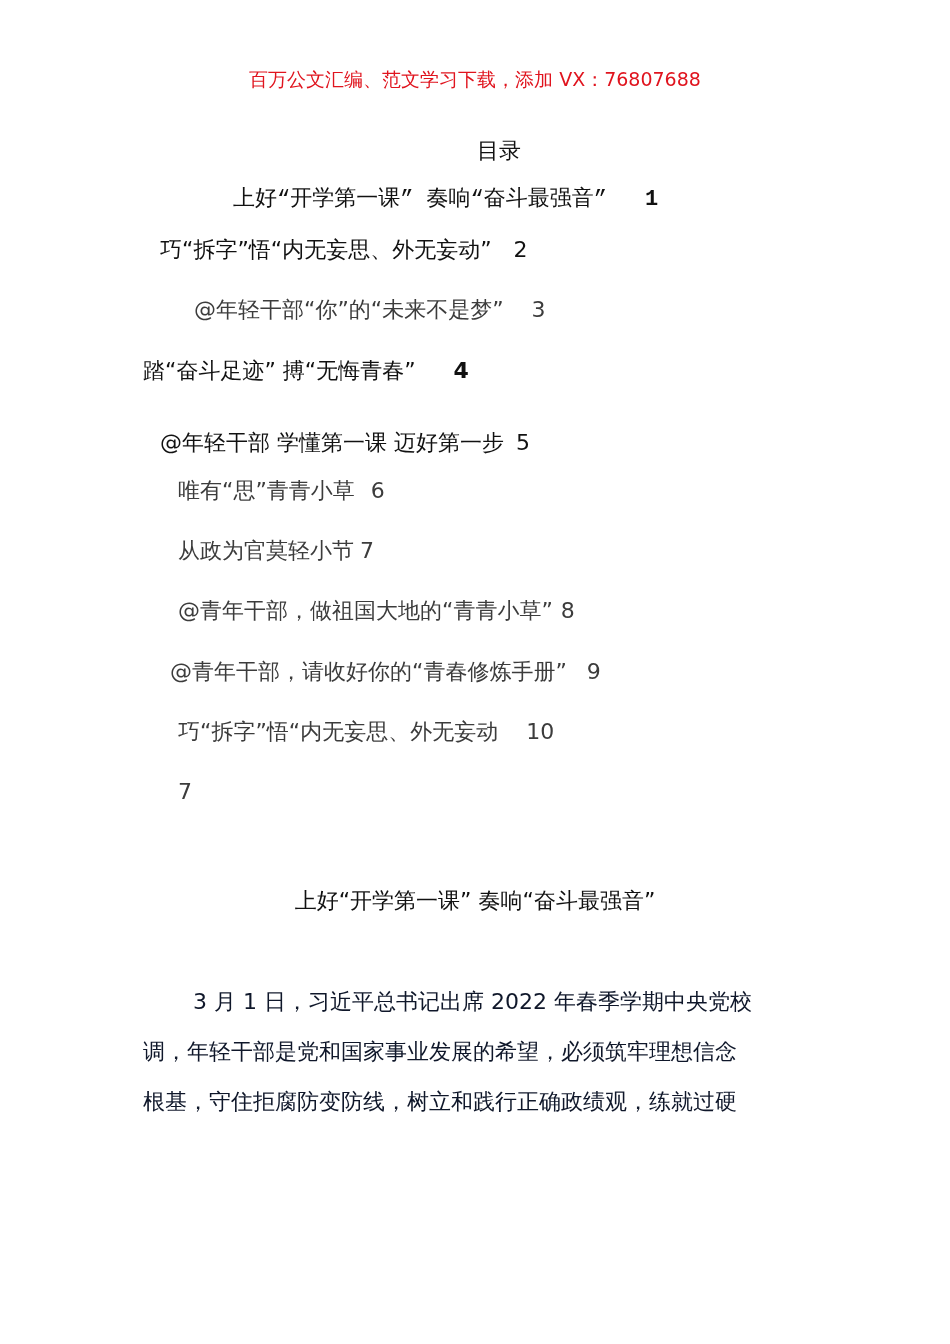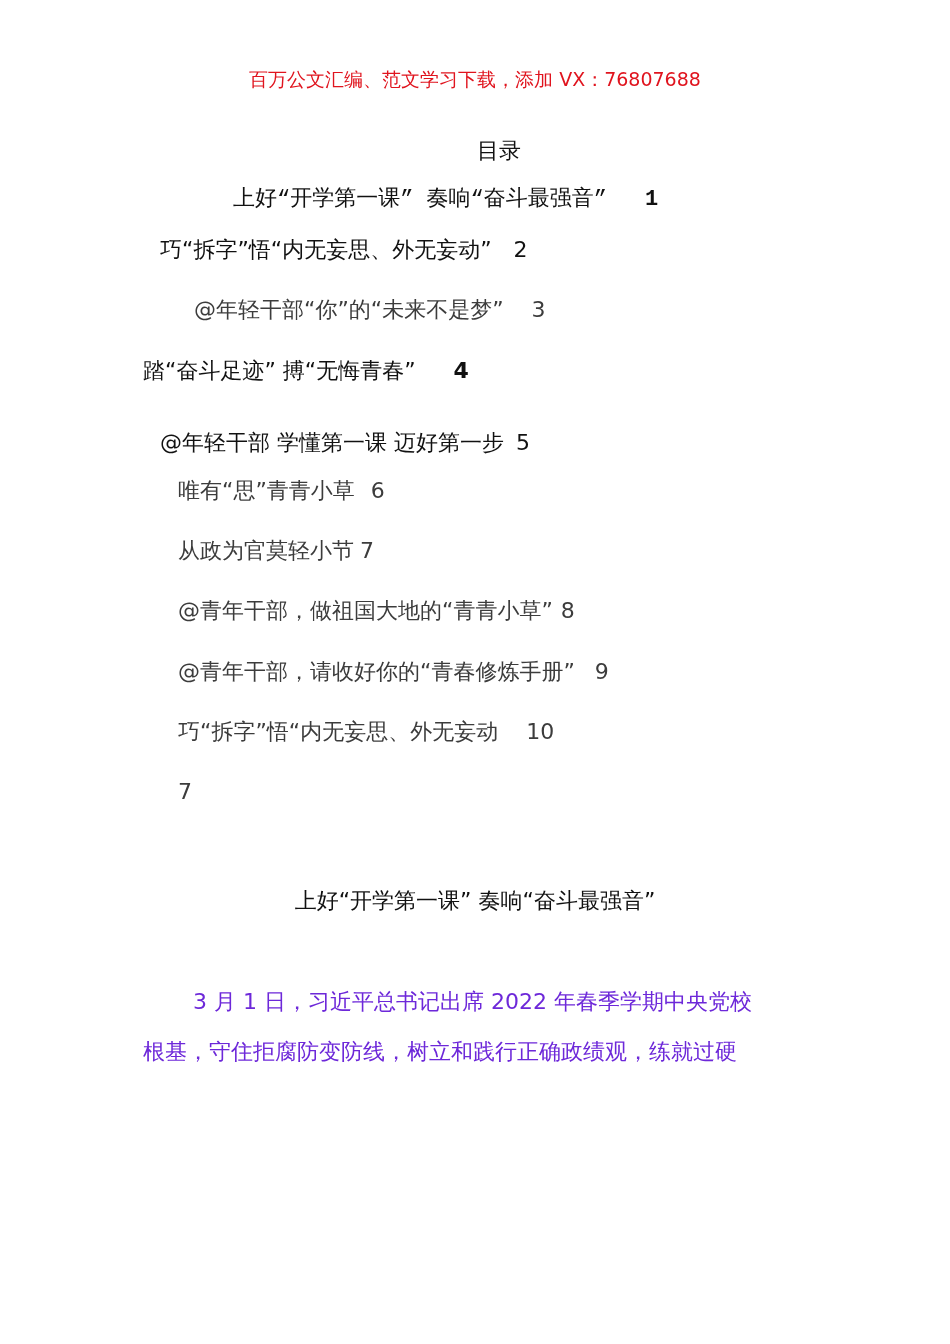--- a/index.html
+++ b/index.html
@@ -6,21 +6,21 @@
     body { width: 950px; height: 1344px; position: relative; overflow: hidden;
            font-family: "DejaVu Sans", "Liberation Sans", sans-serif; color: #111; }
     .abs { position: absolute; white-space: nowrap; line-height: 1; }
     .banner { top: 70px; left: 0; width: 950px; text-align: center; font-size: 19px; color: #e0141e; }
     .toc-title { top: 140px; left: 0; width: 950px; text-align: center; font-size: 22px; color: #111; padding-left: 24px; }
     .toc { font-size: 22px; color: #111; }
     .toc.gray { color: #3c3c3c; }
     .toc .num { display: inline-block; margin-left: 22px; }
     .toc .num.bold { font-weight: bold; }
     .sec-title { top: 890px; left: 0; width: 950px; text-align: center; font-size: 22px; color: #111; }
-    .para { position: absolute; left: 143px; width: 664px; font-size: 22px; line-height: 50px; color: #6d28d9;
+    .para { position: absolute; left: 143px; width: 664px; font-size: 22px; line-height: 50px; color: #0f172a;
             text-align: justify; }
     .para .line { display: block; white-space: nowrap; height: 50px; }
   </style>
 </head>
 <body>
 
 <div class="abs banner">百万公文汇编、范文学习下载，添加 VX：76807688</div>
 
 <div class="abs toc-title">目录</div>
 
@@ -49,30 +49,31 @@
 </div>
 
 <div class="abs toc gray" style="top:540px; left:178px;">
   <span>从政为官莫轻小节</span><span class="num" style="margin-left:6px;">7</span>
 </div>
 
 <div class="abs toc gray" style="top:600px; left:178px;">
   <span>@青年干部，做祖国大地的“青青小草”</span><span class="num" style="margin-left:8px;">8</span>
 </div>
 
-<div class="abs toc gray" style="top:661px; left:178px;">
+<div class="abs toc gray" style="top:661px; left:170px;">
   <span>@青年干部，请收好你的“青春修炼手册”</span><span class="num" style="margin-left:20px;">9</span>
 </div>
 
 <div class="abs toc gray" style="top:721px; left:178px;">
   <span>巧“拆字”悟“内无妄思、外无妄动</span><span class="num" style="margin-left:28px;">10</span>
 </div>
 
 <div class="abs toc gray" style="top:781px; left:178px;">
   <span></span><span class="num" style="margin-left:0;">7</span>
 </div>
 
 <div class="abs sec-title">上好“开学第一课” 奏响“奋斗最强音”</div>
 
 <div class="para" style="top:977px;">
   <span class="line" style="padding-left:50px;">3 月 1 日，习近平总书记出席 2022 年春季学期中央党校</span>
+  <span class="line">调，年轻干部是党和国家事业发展的希望，必须筑牢理想信念</span>
   <span class="line">根基，守住拒腐防变防线，树立和践行正确政绩观，练就过硬</span>
 </div>
 
 </body></html>

